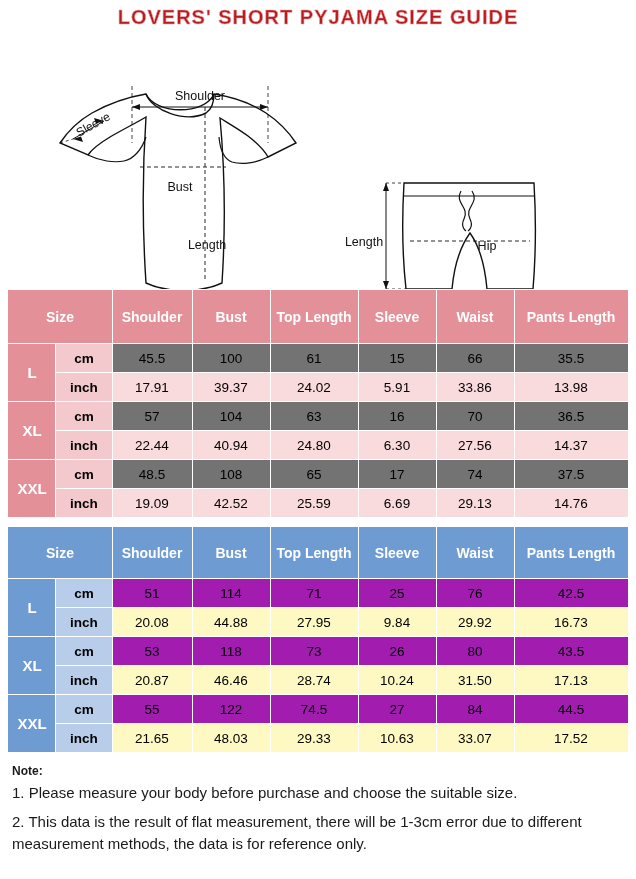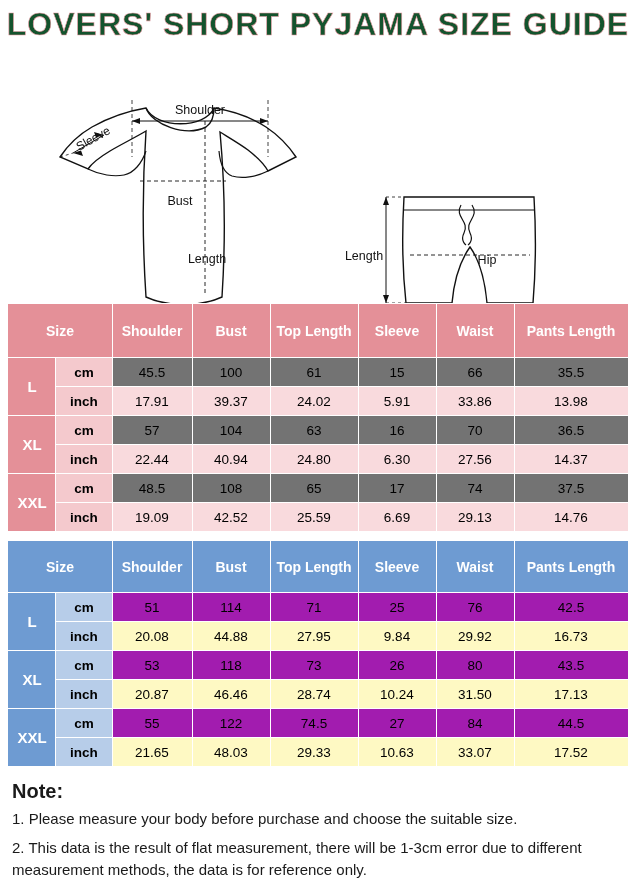--- a/index.html
+++ b/index.html
@@ -13,24 +13,24 @@
     position: relative;
     width: 636px;
     height: 879px;
     background: #ffffff;
     overflow: hidden;
   }
 
   
   .title {
     text-align: center;
-    font-size: 32px;
+    font-size: 20px;
     font-weight: bold;
     letter-spacing: 1px;
-    color: #14532d;
+    color: #b91c1c;
     -webkit-text-stroke: 0.6px #e79ba3;
     padding: 6px 0 2px 0;
     font-family: "Liberation Sans", sans-serif;
   }
 
   
   .illus {
     position: relative;
     height: 258px;
     width: 636px;
@@ -101,21 +101,21 @@
   .tbl-gap { height: 8px; }
 
   
   .notes {
     padding: 10px 12px 4px 12px;
     font-size: 15px;
     color: #1a1a1a;
     line-height: 1.45;
     font-family: "Liberation Sans", sans-serif;
   }
-  .notes .nhead { font-weight: bold; font-size: 20px; margin-bottom: 2px; }
+  .notes .nhead { font-weight: bold; font-size: 12px; margin-bottom: 2px; }
   .notes p { margin: 0 0 7px 0; }
 </style>
 </head>
 <body>
 
 <div class="page">
 
   <div class="title">LOVERS'  SHORT PYJAMA SIZE GUIDE</div>
 
   <div class="illus">

